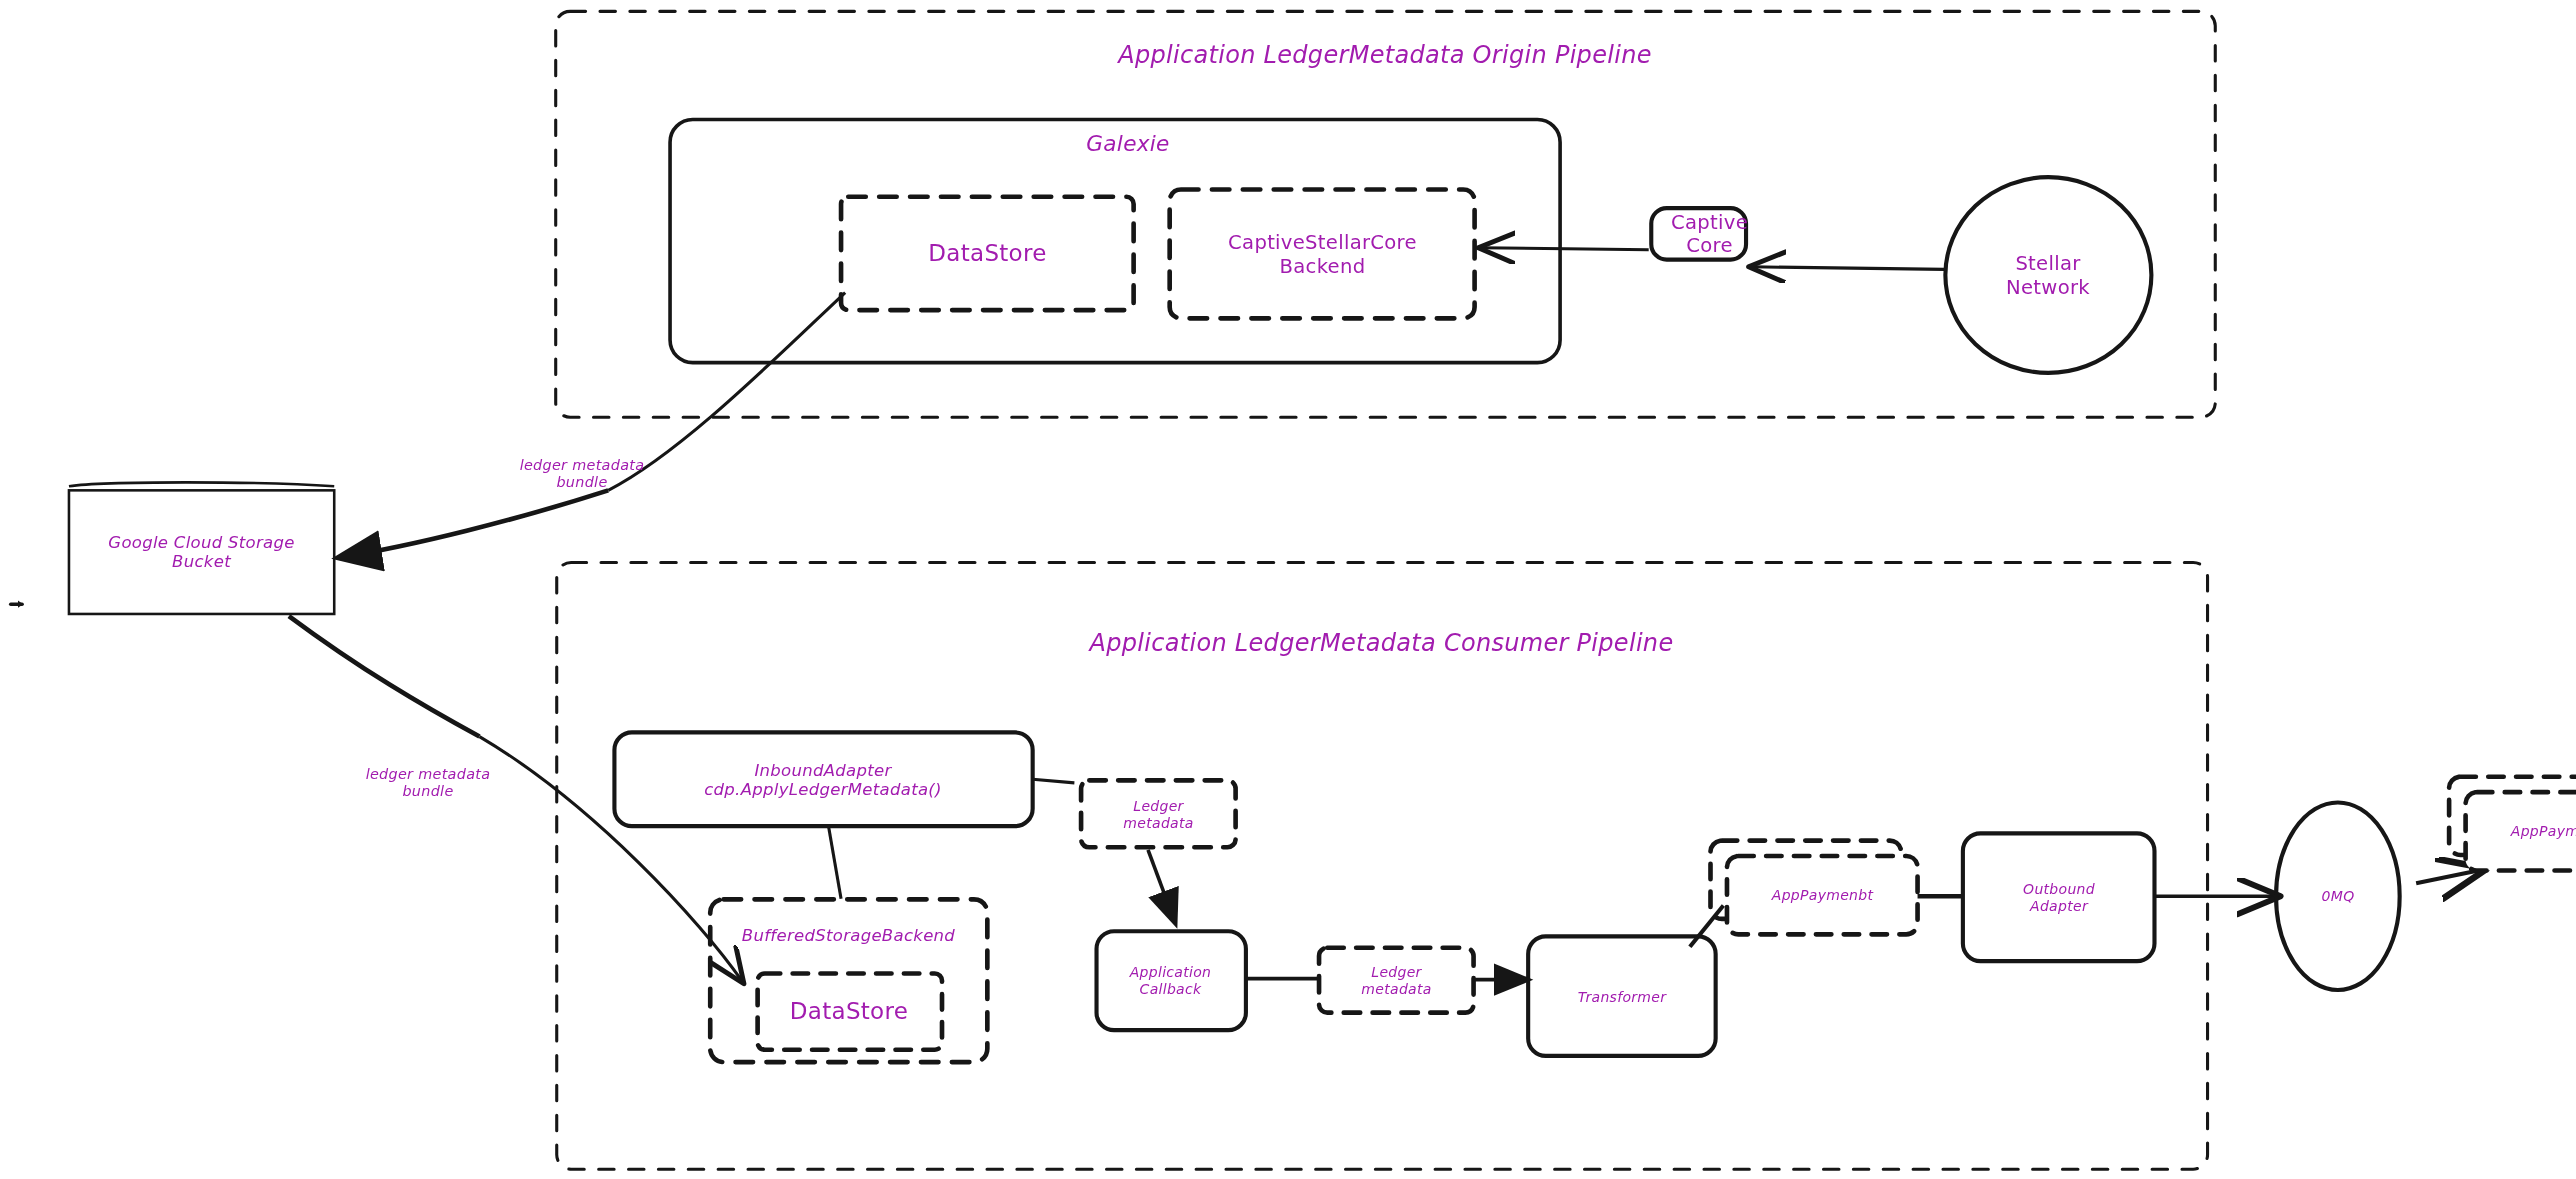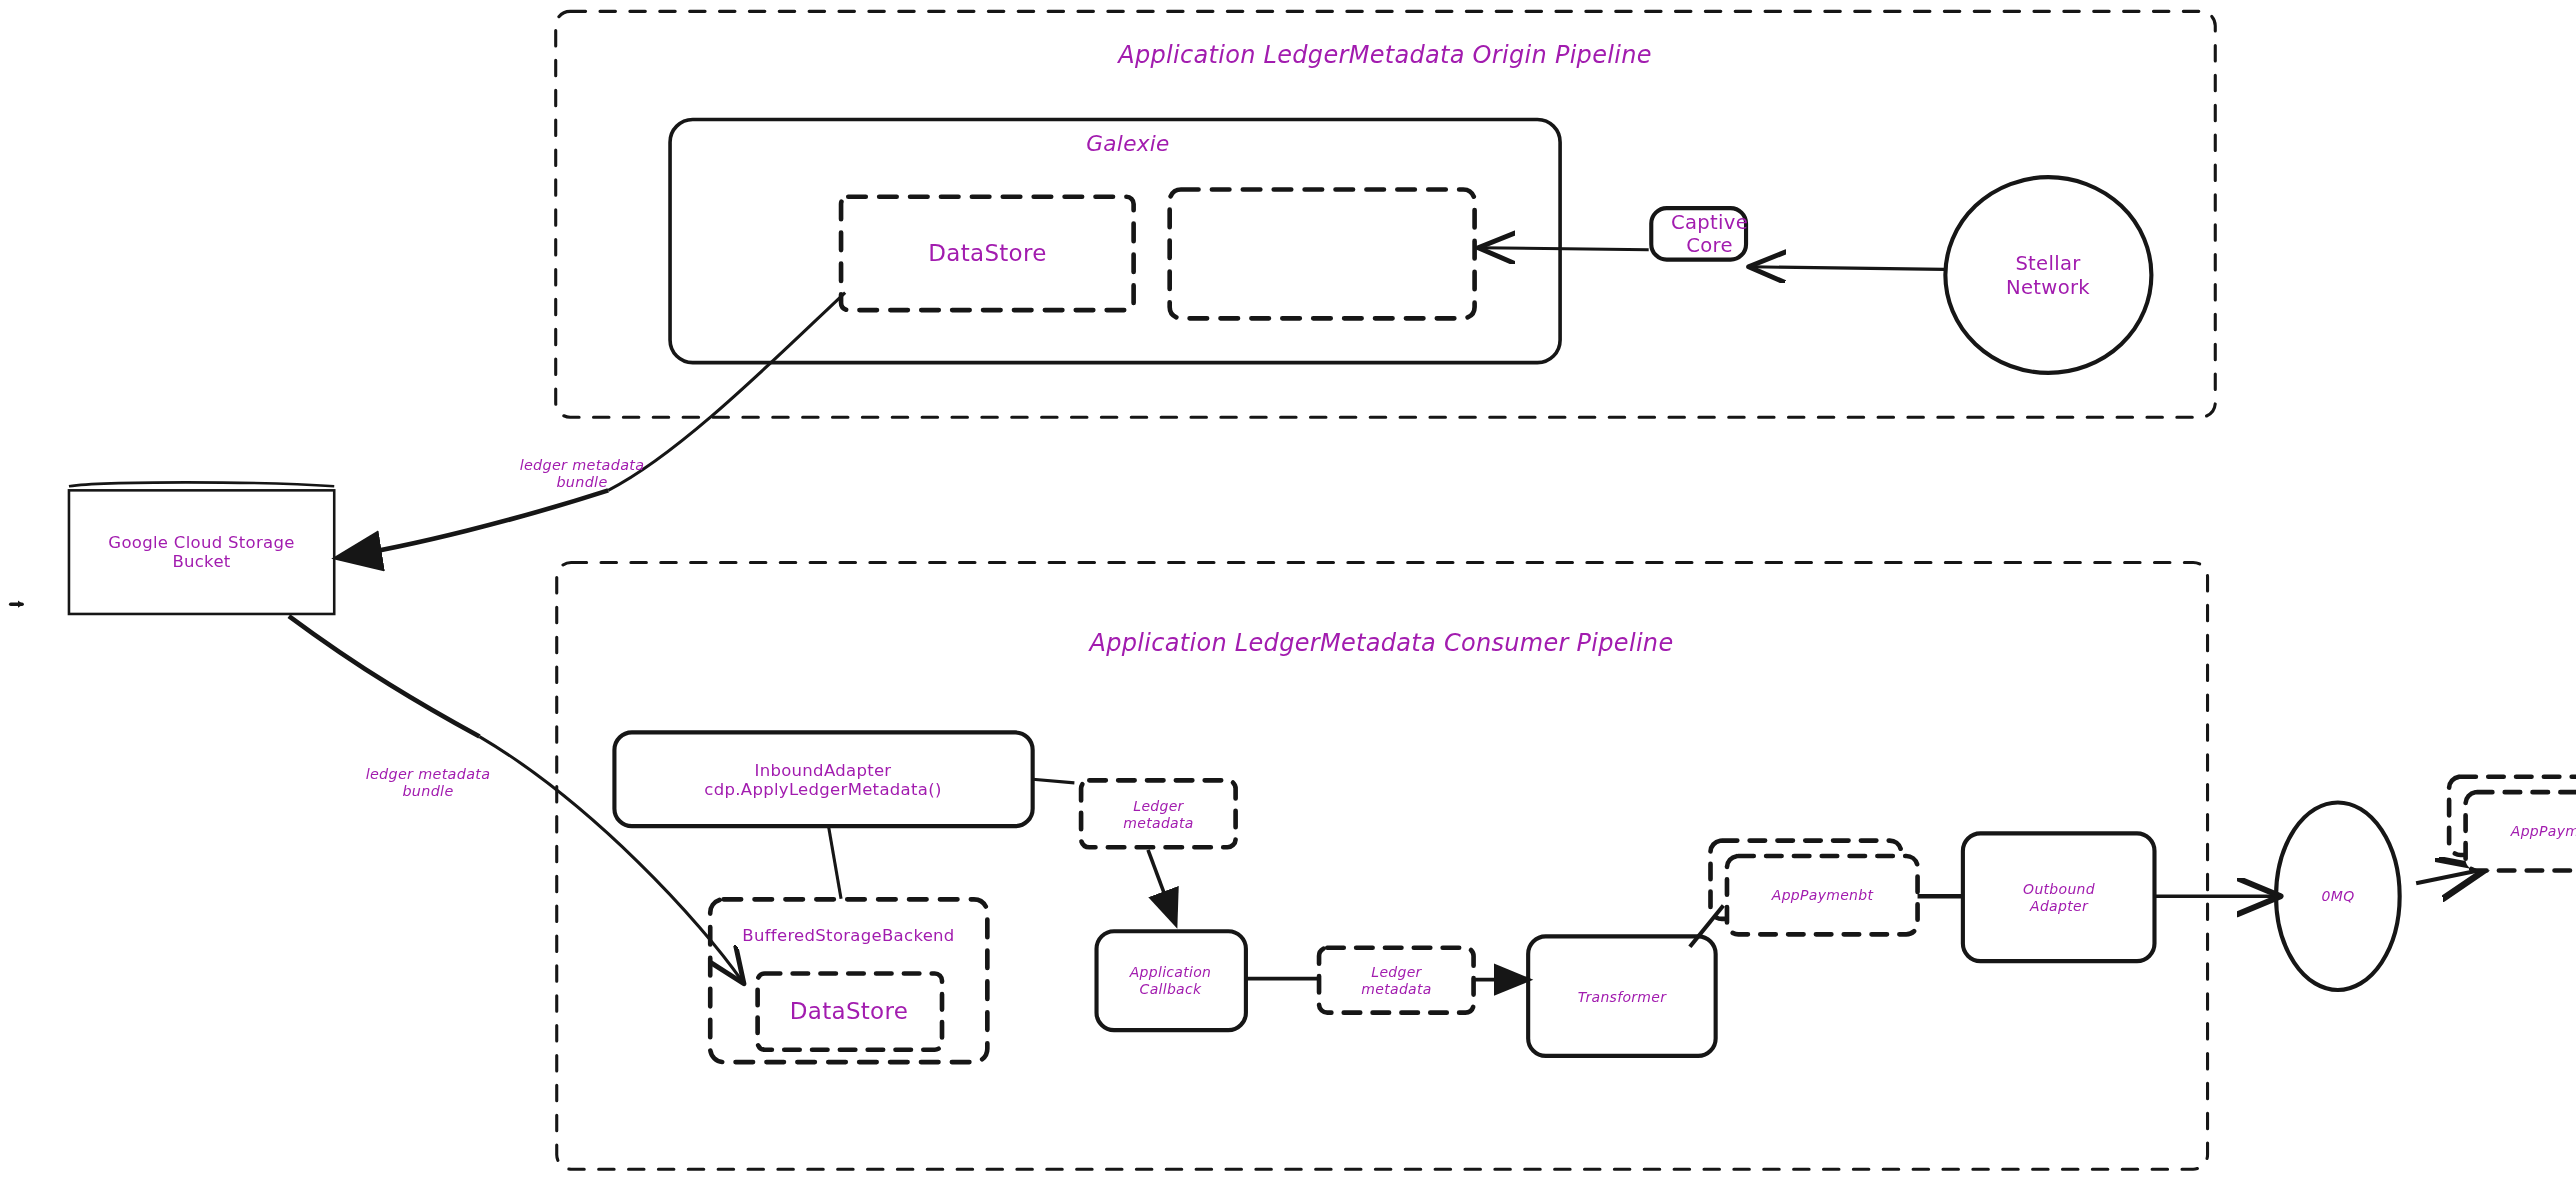--- a/index.html
+++ b/index.html
@@ -14,21 +14,21 @@
     color:#a21caf;
     line-height:1.18;
     white-space:pre-line;
     pointer-events:none;
     letter-spacing:0.3px;
   }
   .container-title{font-size:24px;font-style:italic;}
   .grp-title{font-size:21.6px;font-style:italic;}
   .node-lg{font-size:23px;}
   .node-md{font-size:19.6px;}
-  .node-sm{font-size:16.5px;}
+  .node-sm{font-size:16.5px;font-style:italic;}
   .node-xs{font-size:14px;font-style:italic;}
   .edge-lbl{font-size:14.4px;font-style:italic;}
 </style>
 </head>
 <body>
 
 <div id="stage">
 
   <svg viewBox="0 0 5811 2289" xmlns="http://www.w3.org/2000/svg">
     <defs>
@@ -158,20 +158,22 @@
       <rect x="5300" y="1528" rx="34" ry="34" width="404" height="248" fill="none" stroke="#161616" stroke-width="8" stroke-linecap="round"></rect>
     </g>
   </svg>
 
   <div class="lbl container-title" style="left:555px;top:40px;width:1660px;height:31px;">Application LedgerMetadata Origin Pipeline</div>
 
   <div class="lbl grp-title" style="left:670px;top:129px;width:916px;height:29px;">Galexie</div>
 
   <div class="lbl node-lg" style="left:841px;top:197px;width:293px;height:113px;">DataStore</div>
 
+  <div class="lbl node-md" style="left:1170px;top:190px;width:305px;height:129px;">CaptiveStellarCore
+Backend</div>
 
   <div class="lbl node-md" style="left:1651px;top:208px;width:95px;height:52px;padding-left:11px;">Captive
 Core</div>
 
   <div class="lbl node-md" style="left:1945px;top:229px;width:206px;height:93px;">Stellar
 Network</div>
 
   <div class="lbl edge-lbl" style="left:484px;top:453px;width:196px;height:41px;">ledger metadata
 bundle</div>
 

